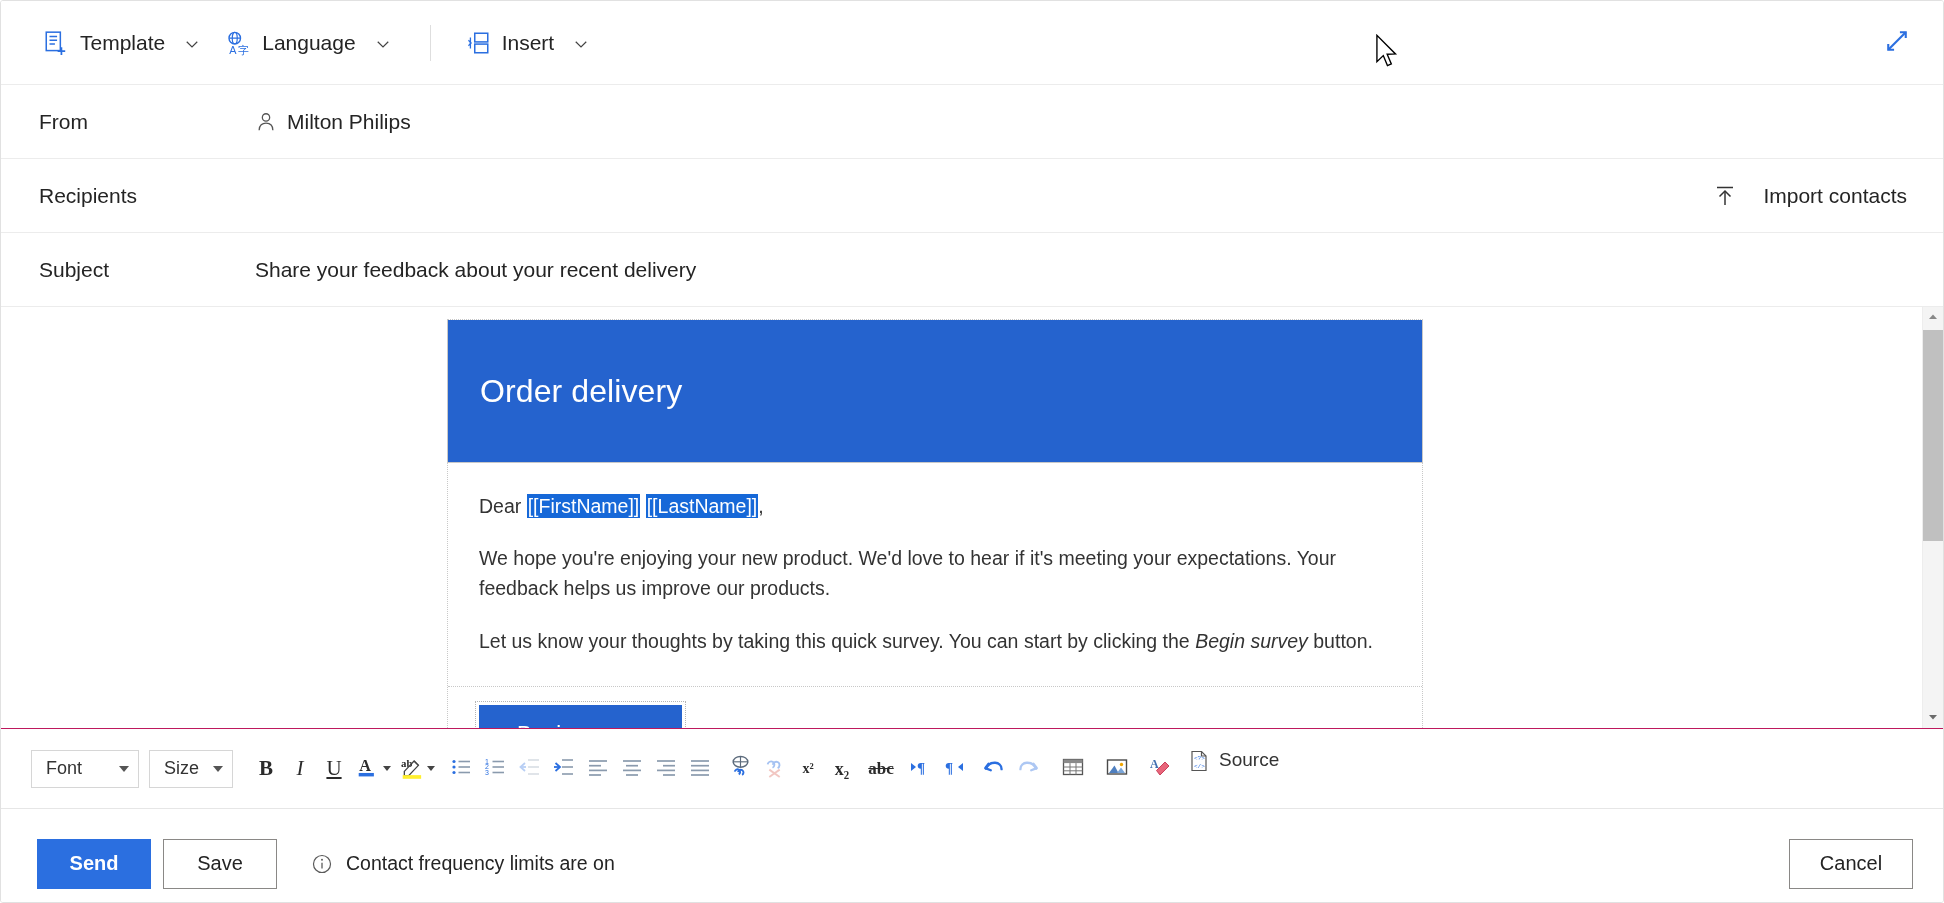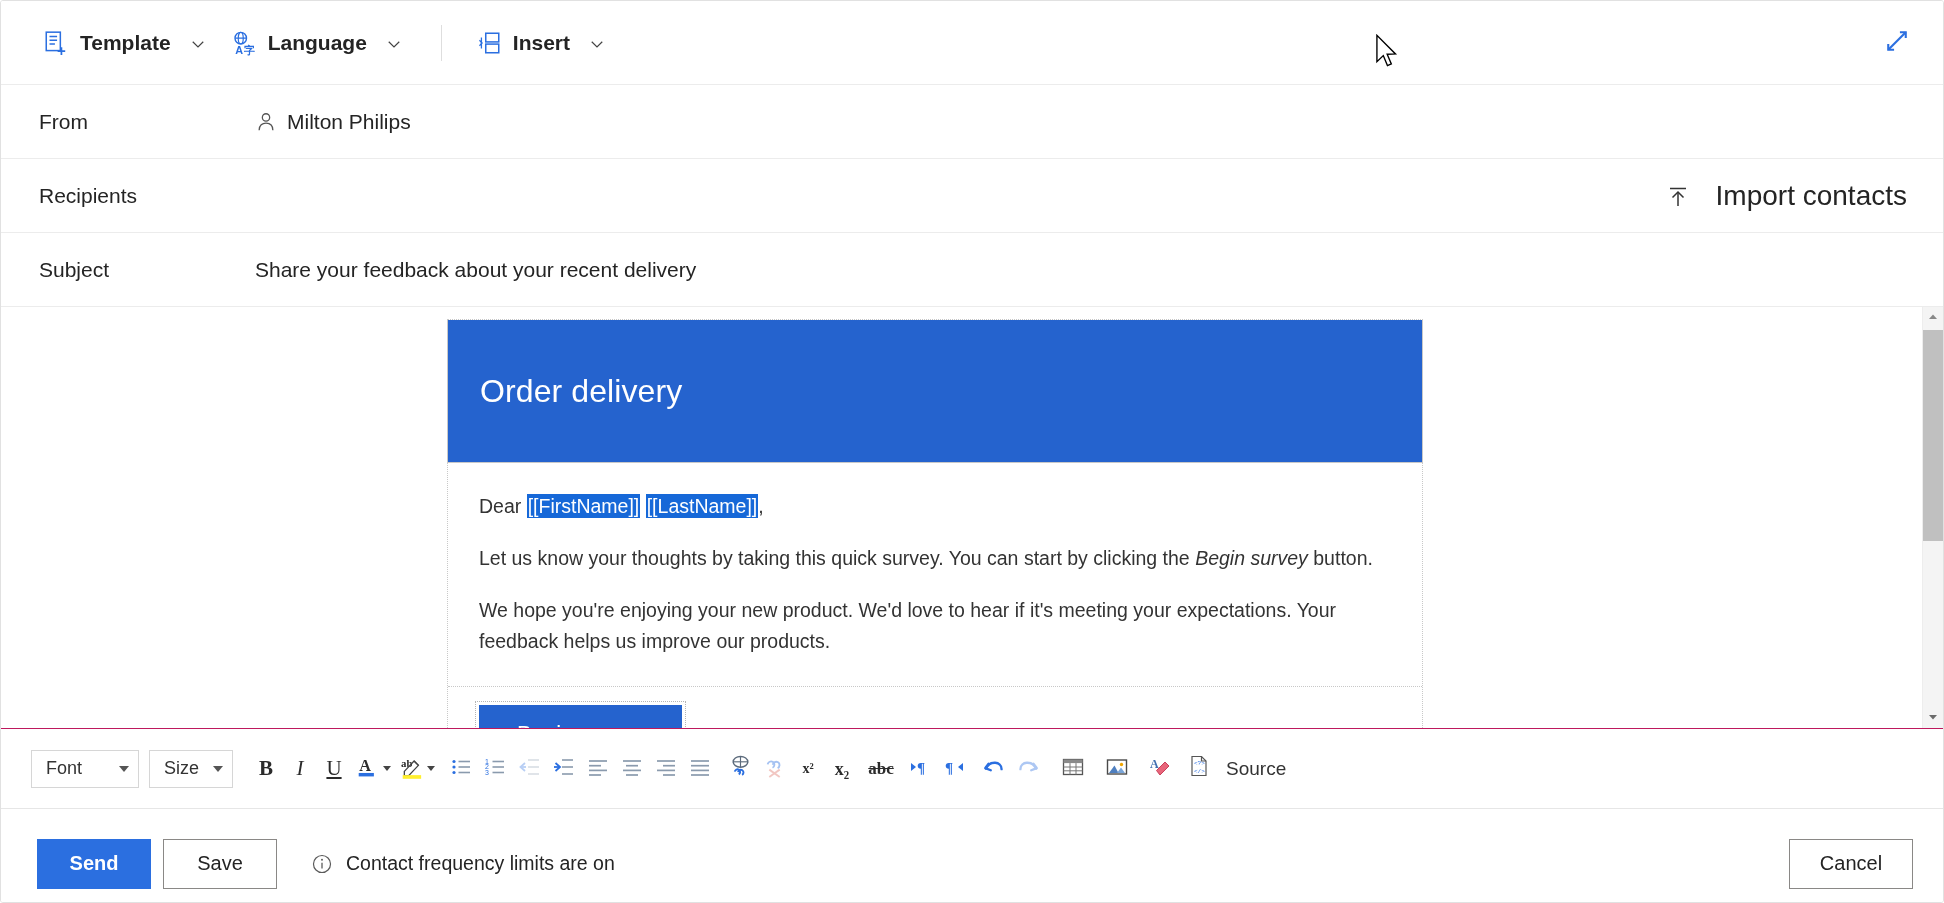--- a/index.html
+++ b/index.html
@@ -34,21 +34,20 @@
   .cmd-btn {
     display: flex;
     align-items: center;
     gap: 11px;
     height: 46px;
     padding: 0 12px;
     cursor: pointer;
     color: #242424;
     font-size: 21px;
     white-space: nowrap;
-    font-weight: bold;
   }
   .cmd-ico { width: 26px; height: 26px; display:flex; align-items:center; justify-content:center; flex:0 0 26px; }
   .chev { width: 18px; height: 18px; margin-left: 7px; flex:0 0 18px; }
   .cmd-sep {
     width: 1px; height: 36px; background: #dedede; margin: 0 22px 0 26px;
   }
   .expand-btn {
     position: absolute; right: 26px; top: 50%; transform: translateY(-50%);
     width: 40px; height: 40px; display: flex; align-items: center; justify-content: center;
     cursor: pointer;
@@ -72,21 +71,21 @@
   }
   .field-value {
     flex: 1 1 auto;
     font-size: 21px; color: #242424;
     display: flex; align-items: center; gap: 10px;
     cursor: text;
   }
   .person-ico { width: 22px; height: 22px; flex: 0 0 22px; }
   .import-contacts {
     display: flex; align-items: center; gap: 26px;
-    font-size: 28px; color: #242424; cursor: pointer;
+    font-size: 21px; color: #242424; cursor: pointer;
     padding: 8px 10px;
   }
   .upload-ico { width: 24px; height: 24px; flex: 0 0 24px; }
 
   
   .canvas-wrap {
     flex: 1 1 auto;
     position: relative;
     background: #fff;
     overflow: hidden;
@@ -209,21 +208,21 @@
   }
   .fmt-btn {
     width: 34px; height: 40px;
     display: flex; align-items: center; justify-content: center;
     cursor: pointer;
     flex: 0 0 auto;
     position: relative;
   }
   .fmt-btn.wide { width: 44px; }
   .fmt-btn-txt {
-    display: flex; align-items: center; gap: 15px;
+    display: flex; align-items: flex-start; gap: 8px;
     height: 40px; padding: 0 8px 0 4px;
     font-size: 19px; color: #333; cursor: pointer;
   }
   .gly {
     font-family: "Liberation Serif", serif;
     font-size: 21px; color: #2b2b2b; line-height: 1;
   }
   .gly-b { font-weight: bold; }
   .gly-i { font-style: italic; }
   .gly-u { text-decoration: underline; }
@@ -392,24 +391,24 @@
       <div class="email-card">
 
         <div class="blk-header">
           <h1>Order delivery</h1>
         </div>
 
         <div class="blk-text">
           <p>
             <span>Dear </span><span class="mergefield">[[FirstName]]</span>&nbsp;<span class="mergefield">[[LastName]]</span><span>,</span>
           </p>
+          <p>We hope you're enjoying your new product. We'd love to hear if it's meeting your expectations. Your feedback helps us improve our products.</p>
           <p>
             <span>Let us know your thoughts by taking this quick survey. You can start by clicking the </span><em>Begin survey</em><span> button.</span>
           </p>
-          <p>We hope you're enjoying your new product. We'd love to hear if it's meeting your expectations. Your feedback helps us improve our products.</p>
         </div>
 
         <div class="blk-btn">
           <button class="survey-btn">Begin survey</button>
         </div>
 
       </div>
     </div>
 
     <div class="vscroll">

